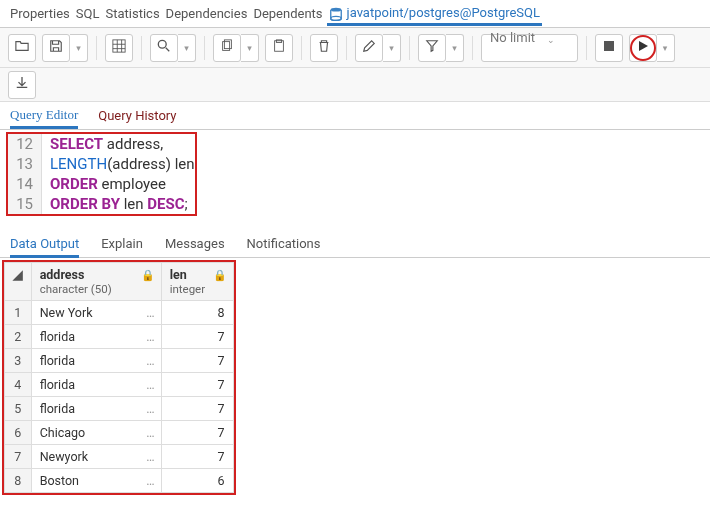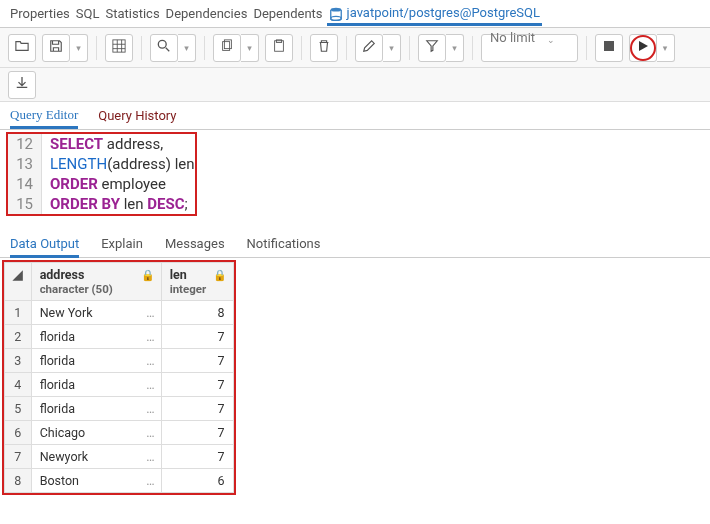--- a/index.html
+++ b/index.html
@@ -34,21 +34,21 @@
 
 .result-tabs { display: flex; gap: 22px; padding: 8px 10px 0 10px; margin-top: 12px; border-bottom: 1px solid #ccc; height: 30px; align-items: center; }
 .result-tab { color: #555; padding-bottom: 6px; cursor: pointer; }
 .result-tab.active { color: #2c76bf; border-bottom: 3px solid #2c76bf; padding-bottom: 4px; }
 
 .grid-wrap { display: flex; margin-top: 2px; }
 .grid-box { border: 2px solid #d12020; margin-left: 2px; }
 table.data { border-collapse: collapse; font-size: 12.5px; }
 table.data th, table.data td { border: 1px solid #ddd; padding: 4px 8px; }
 table.data th { background: #f4f4f4; text-align: left; font-weight: bold; vertical-align: top; height: 36px; position: relative; }
-.th-sub { font-weight: bold; color: #666; font-size: 11.5px; display:block; }
+.th-sub { font-weight: normal; color: #666; font-size: 11.5px; display:block; }
 .rownum { background: #f4f4f4; text-align: center; width: 22px; color: #555; }
 .addr-cell { width: 130px; position: relative; }
 .ellipsis { position:absolute; right: 6px; color: #999; }
 .len-cell { width: 72px; text-align: right; }
 .lock { position: absolute; top: 6px; right: 6px; color: #666; font-size: 11px; }
 </style>
 </head>
 <body>
 
 

